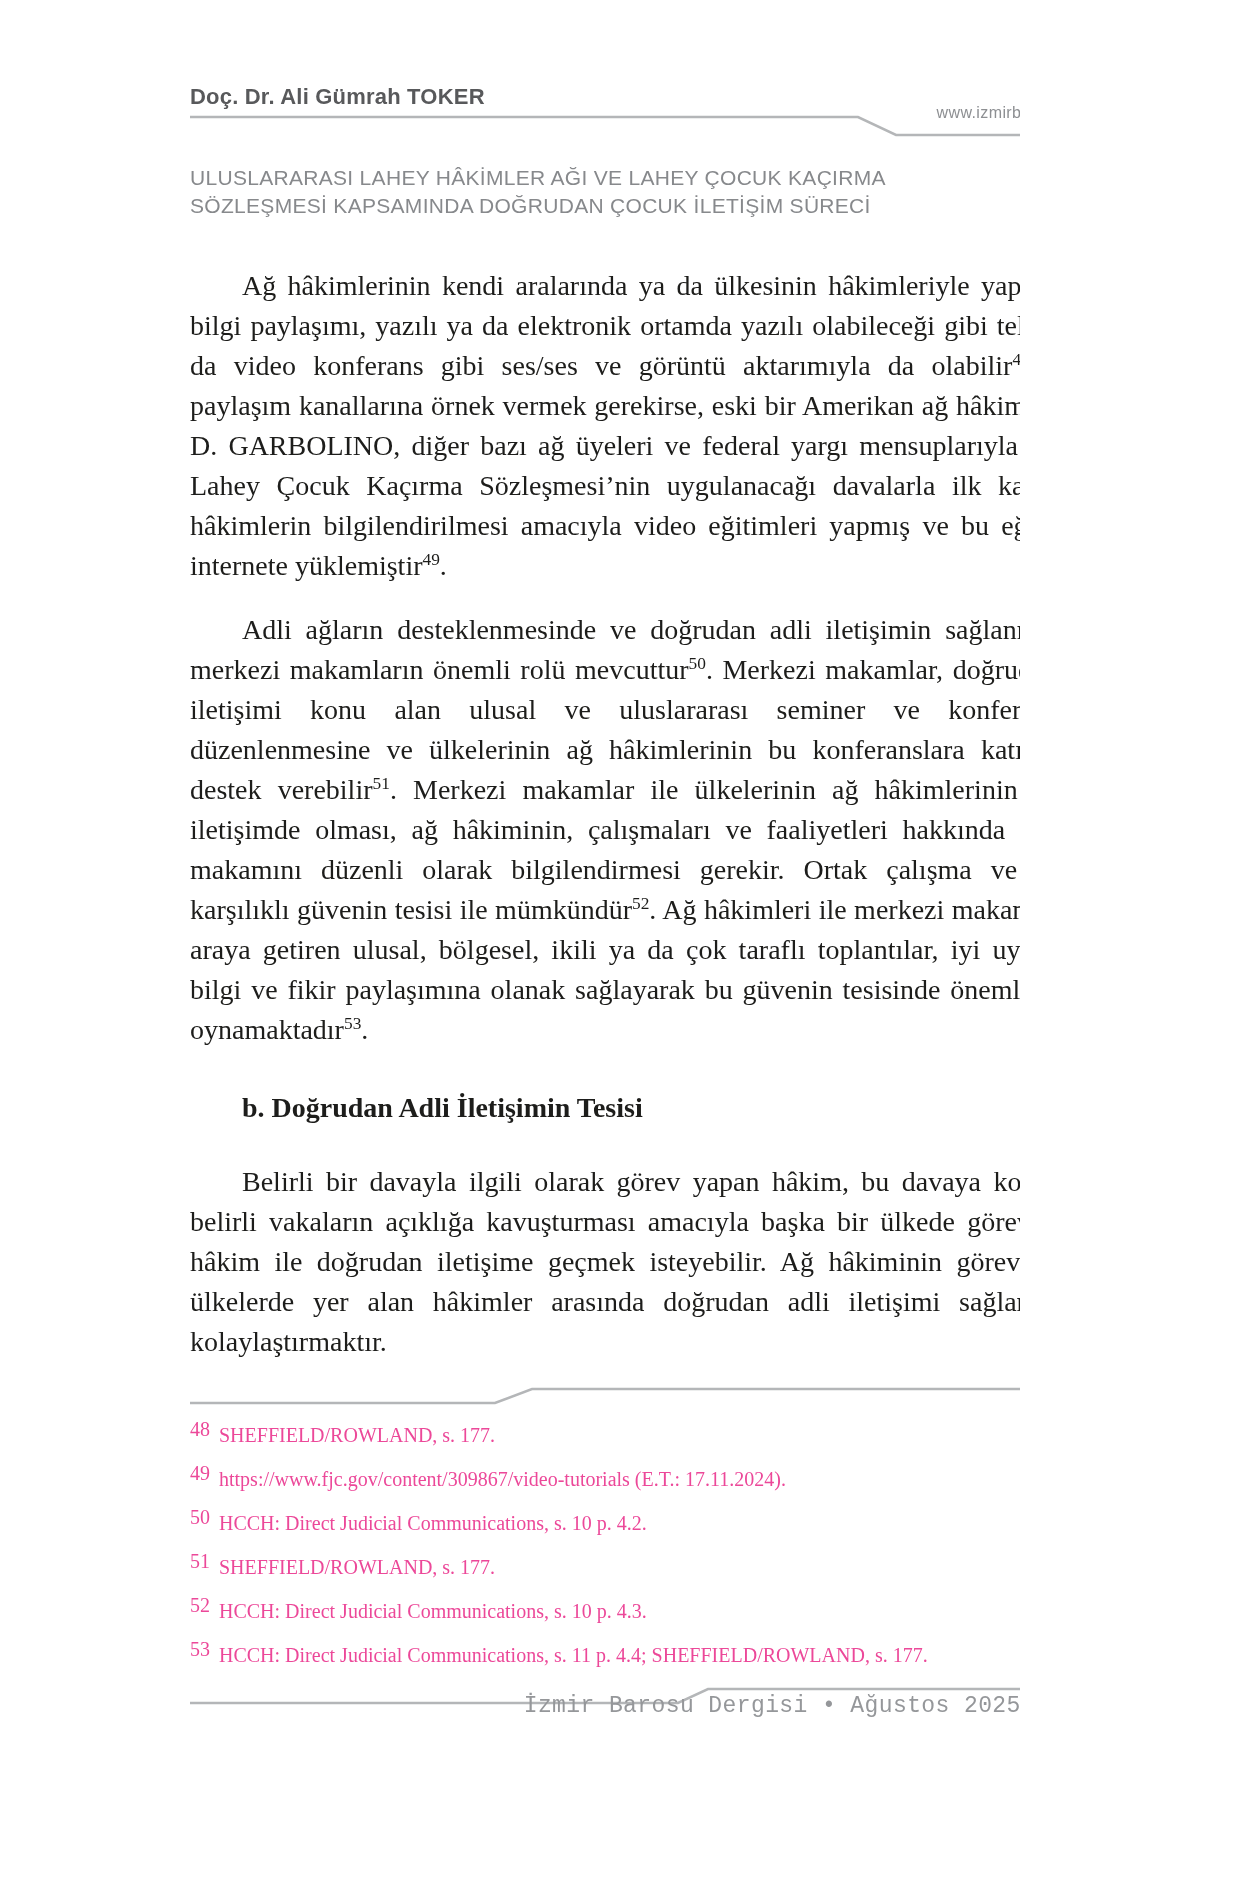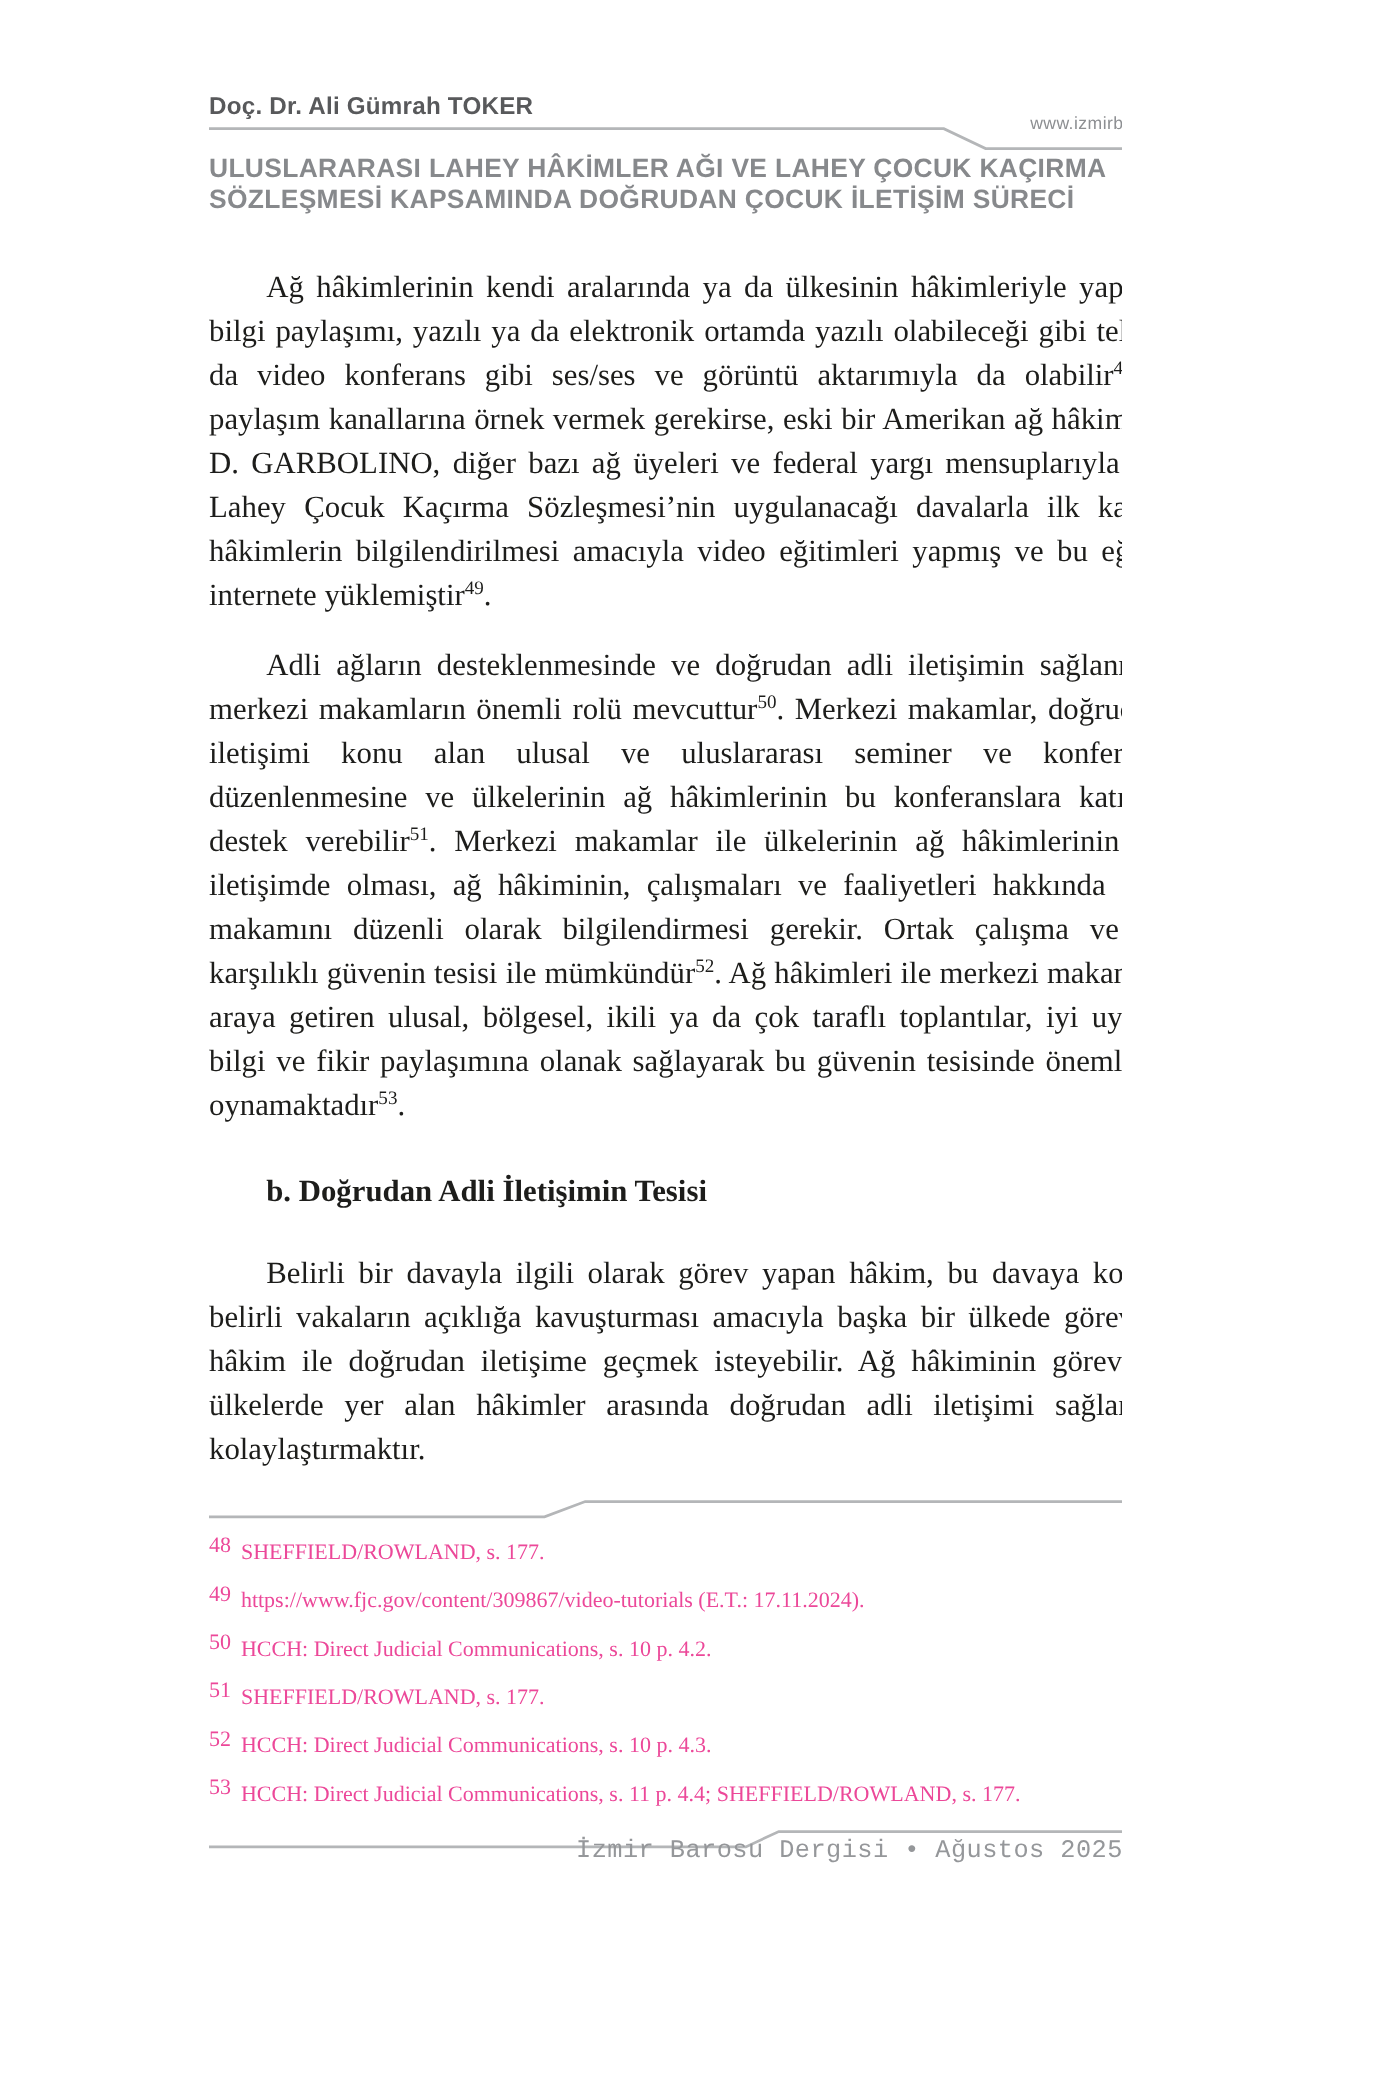--- a/index.html
+++ b/index.html
@@ -32,27 +32,26 @@
   .website-url {
     position: absolute;
     right: 2px;
     top: -10px;
     font-family: "Liberation Sans", sans-serif;
     font-size: 16px;
     color: #8d8f92;
     letter-spacing: 0.4px;
   }
   .article-title {
-    margin-top: 0;
+    margin-top: 24px;
     font-family: "Liberation Sans", sans-serif;
-    font-size: 24px;
+    font-size: 21px;
     line-height: 28px;
     color: #87898c;
     letter-spacing: 0.3px;
-    font-weight: bold;
   }
   
   .article-body { margin-top: 46px; }
   .body-paragraph, .section-heading {
     font-size: 28px;
     line-height: 40px;
     text-align: justify;
     text-indent: 52px;
     margin-bottom: 24px;
     hyphens: auto;

